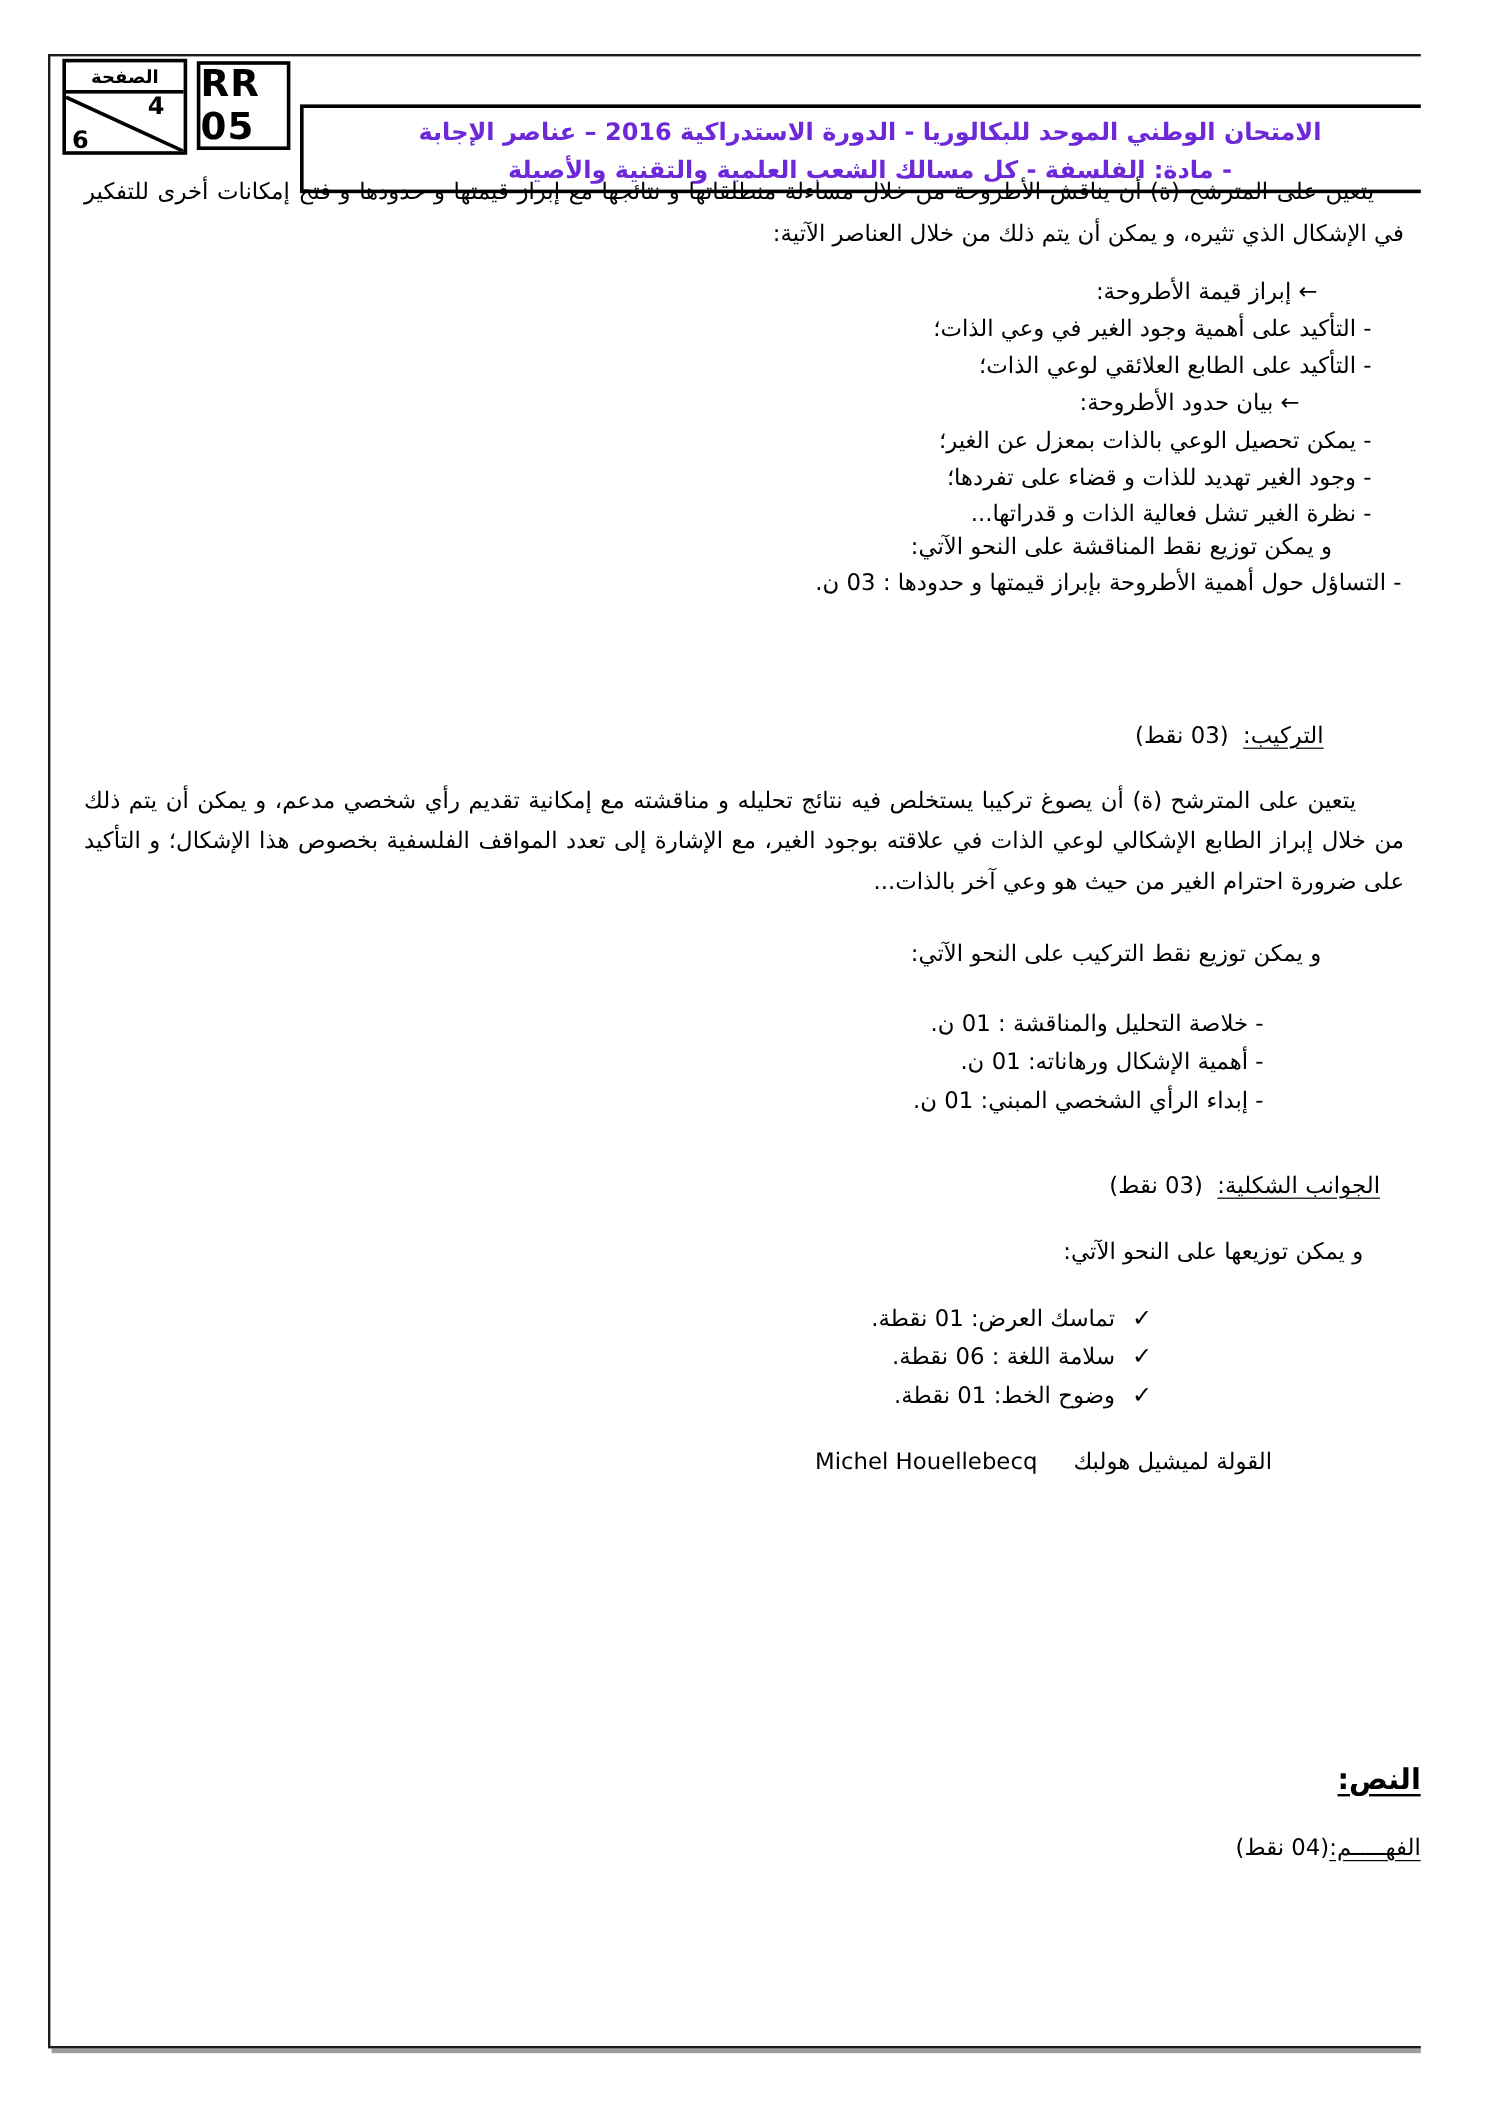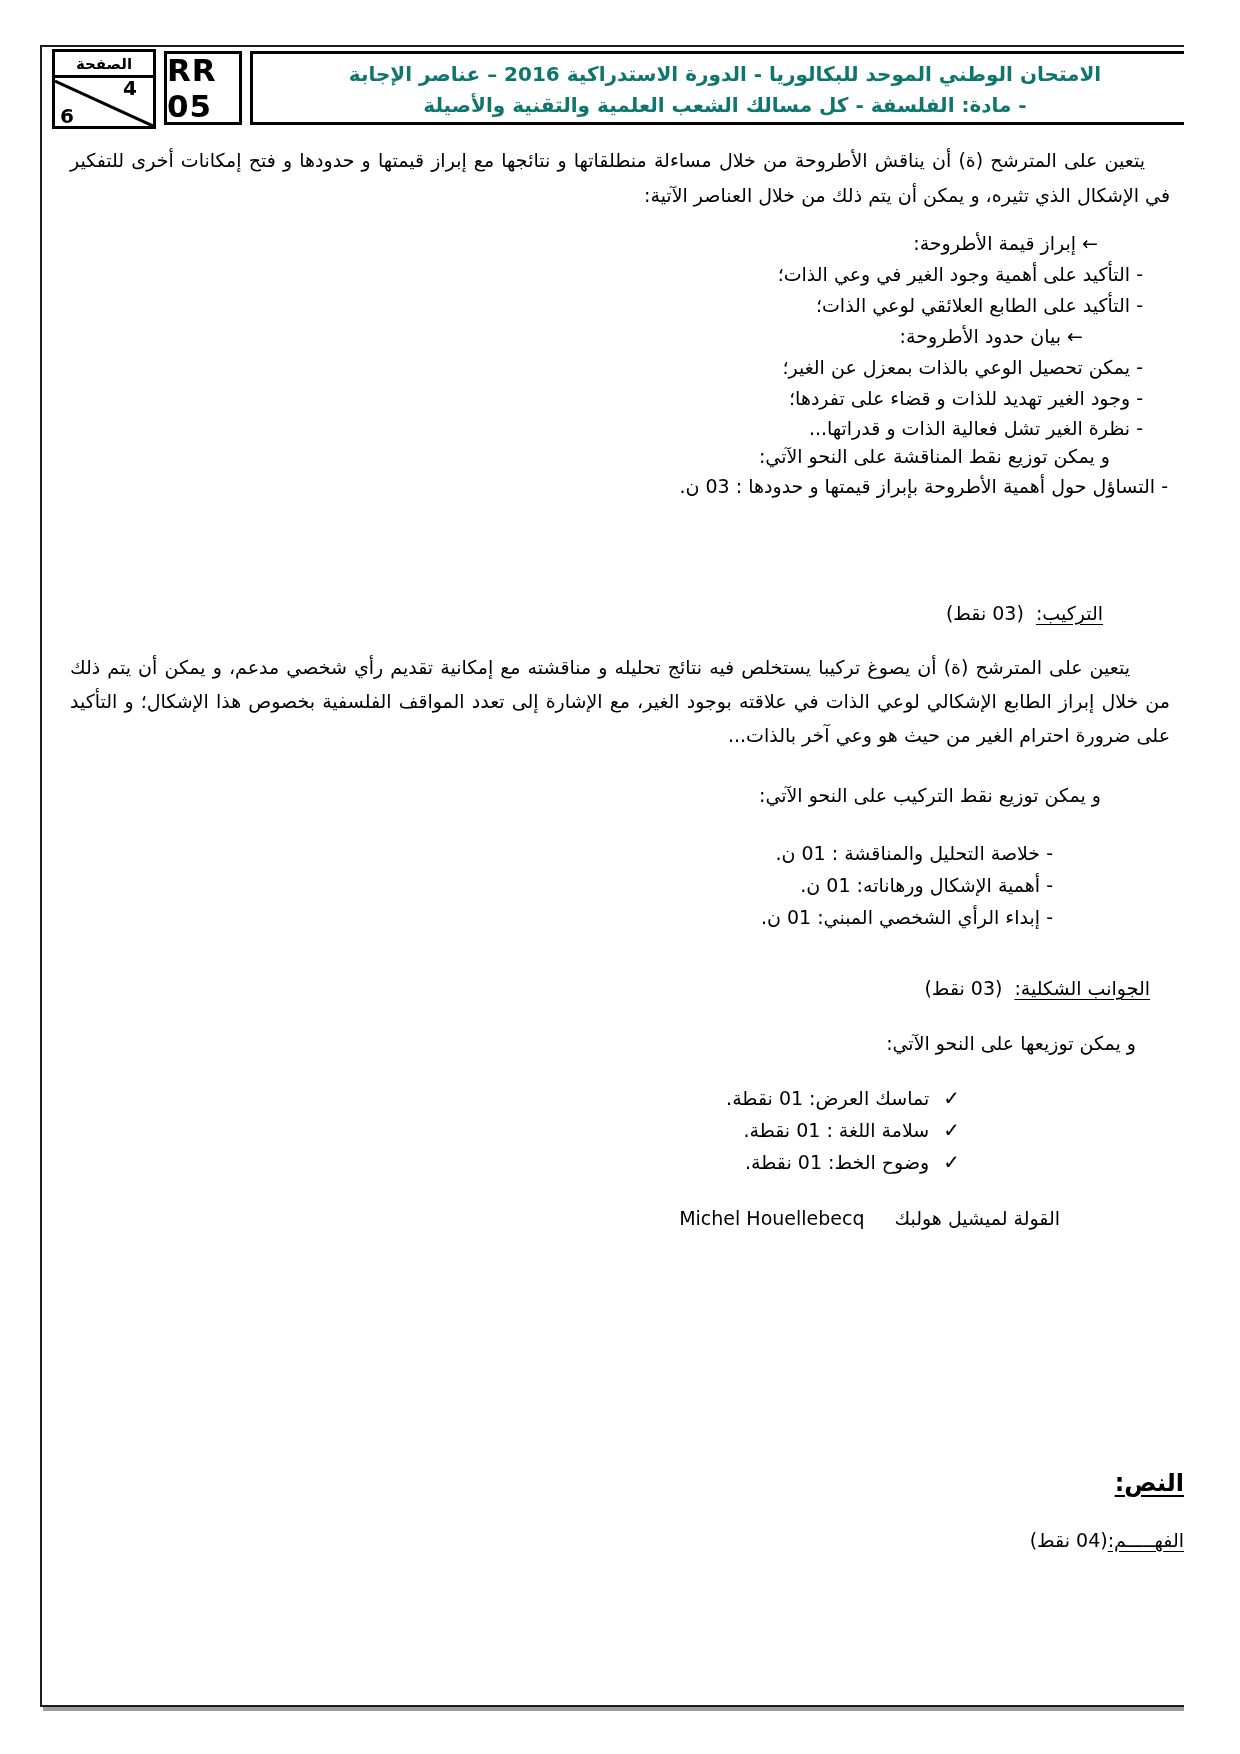--- a/index.html
+++ b/index.html
@@ -61,21 +61,21 @@
         <svg width="98" height="48" viewBox="0 0 98 48">
           <line x1="0" y1="3" x2="98" y2="48" stroke="#000" stroke-width="3"></line>
         </svg>
         <span class="pb-cur">4</span>
         <span class="pb-tot">6</span>
       </div>
     </div>
 
     <div class="rrbox">RR 05</div>
 
-    <div class="titlebox" style="color:#0f766e;">
+    <div class="titlebox" style="color:#6d28d9;margin-top:36px;">
       <div>الامتحان الوطني الموحد للبكالوريا - الدورة الاستدراكية 2016 – عناصر الإجابة</div>
       <div>- مادة: الفلسفة - كل مسالك الشعب العلمية والتقنية والأصيلة</div>
     </div>
 
     <div class="par" style="top:96px;text-indent:25px;">يتعين على المترشح (ة) أن يناقش الأطروحة من خلال مساءلة منطلقاتها و نتائجها مع إبراز قيمتها و حدودها و فتح إمكانات أخرى للتفكير في الإشكال الذي تثيره، و يمكن أن يتم ذلك من خلال العناصر الآتية:</div>
 
     <div class="blk" style="top:183px;right:100px;">← إبراز قيمة الأطروحة:</div>
     <div class="blk" style="top:214px;right:55px;">- التأكيد على أهمية وجود الغير في وعي الذات؛</div>
     <div class="blk" style="top:245px;right:55px;">- التأكيد على الطابع العلائقي لوعي الذات؛</div>
 
@@ -100,21 +100,21 @@
 
     <div class="blk hd" style="top:928px;right:48px;">
       <span class="u">الجوانب الشكلية:</span><span class="pts">(03 نقط)</span>
     </div>
     <div class="blk" style="top:983px;right:62px;">و يمكن توزيعها على النحو الآتي:</div>
 
     <div class="blk" style="top:1038px;right:238px;">
       <span class="ck">✓</span><span>تماسك العرض: 01 نقطة.</span>
     </div>
     <div class="blk" style="top:1070px;right:238px;">
-      <span class="ck">✓</span><span>سلامة اللغة : 01 نقطة.</span>
+      <span class="ck">✓</span><span>سلامة اللغة : 06 نقطة.</span>
     </div>
     <div class="blk" style="top:1102px;right:238px;">
       <span class="ck">✓</span><span>وضوح الخط: 01 نقطة.</span>
     </div>
 
     <div class="blk" style="top:1158px;right:138px;">
       <span>القولة لميشيل هولبك</span><span class="latin">Michel Houellebecq</span>
     </div>
 
     <div class="blk hd bold" style="top:1423px;right:14px;font-size:24px;">

